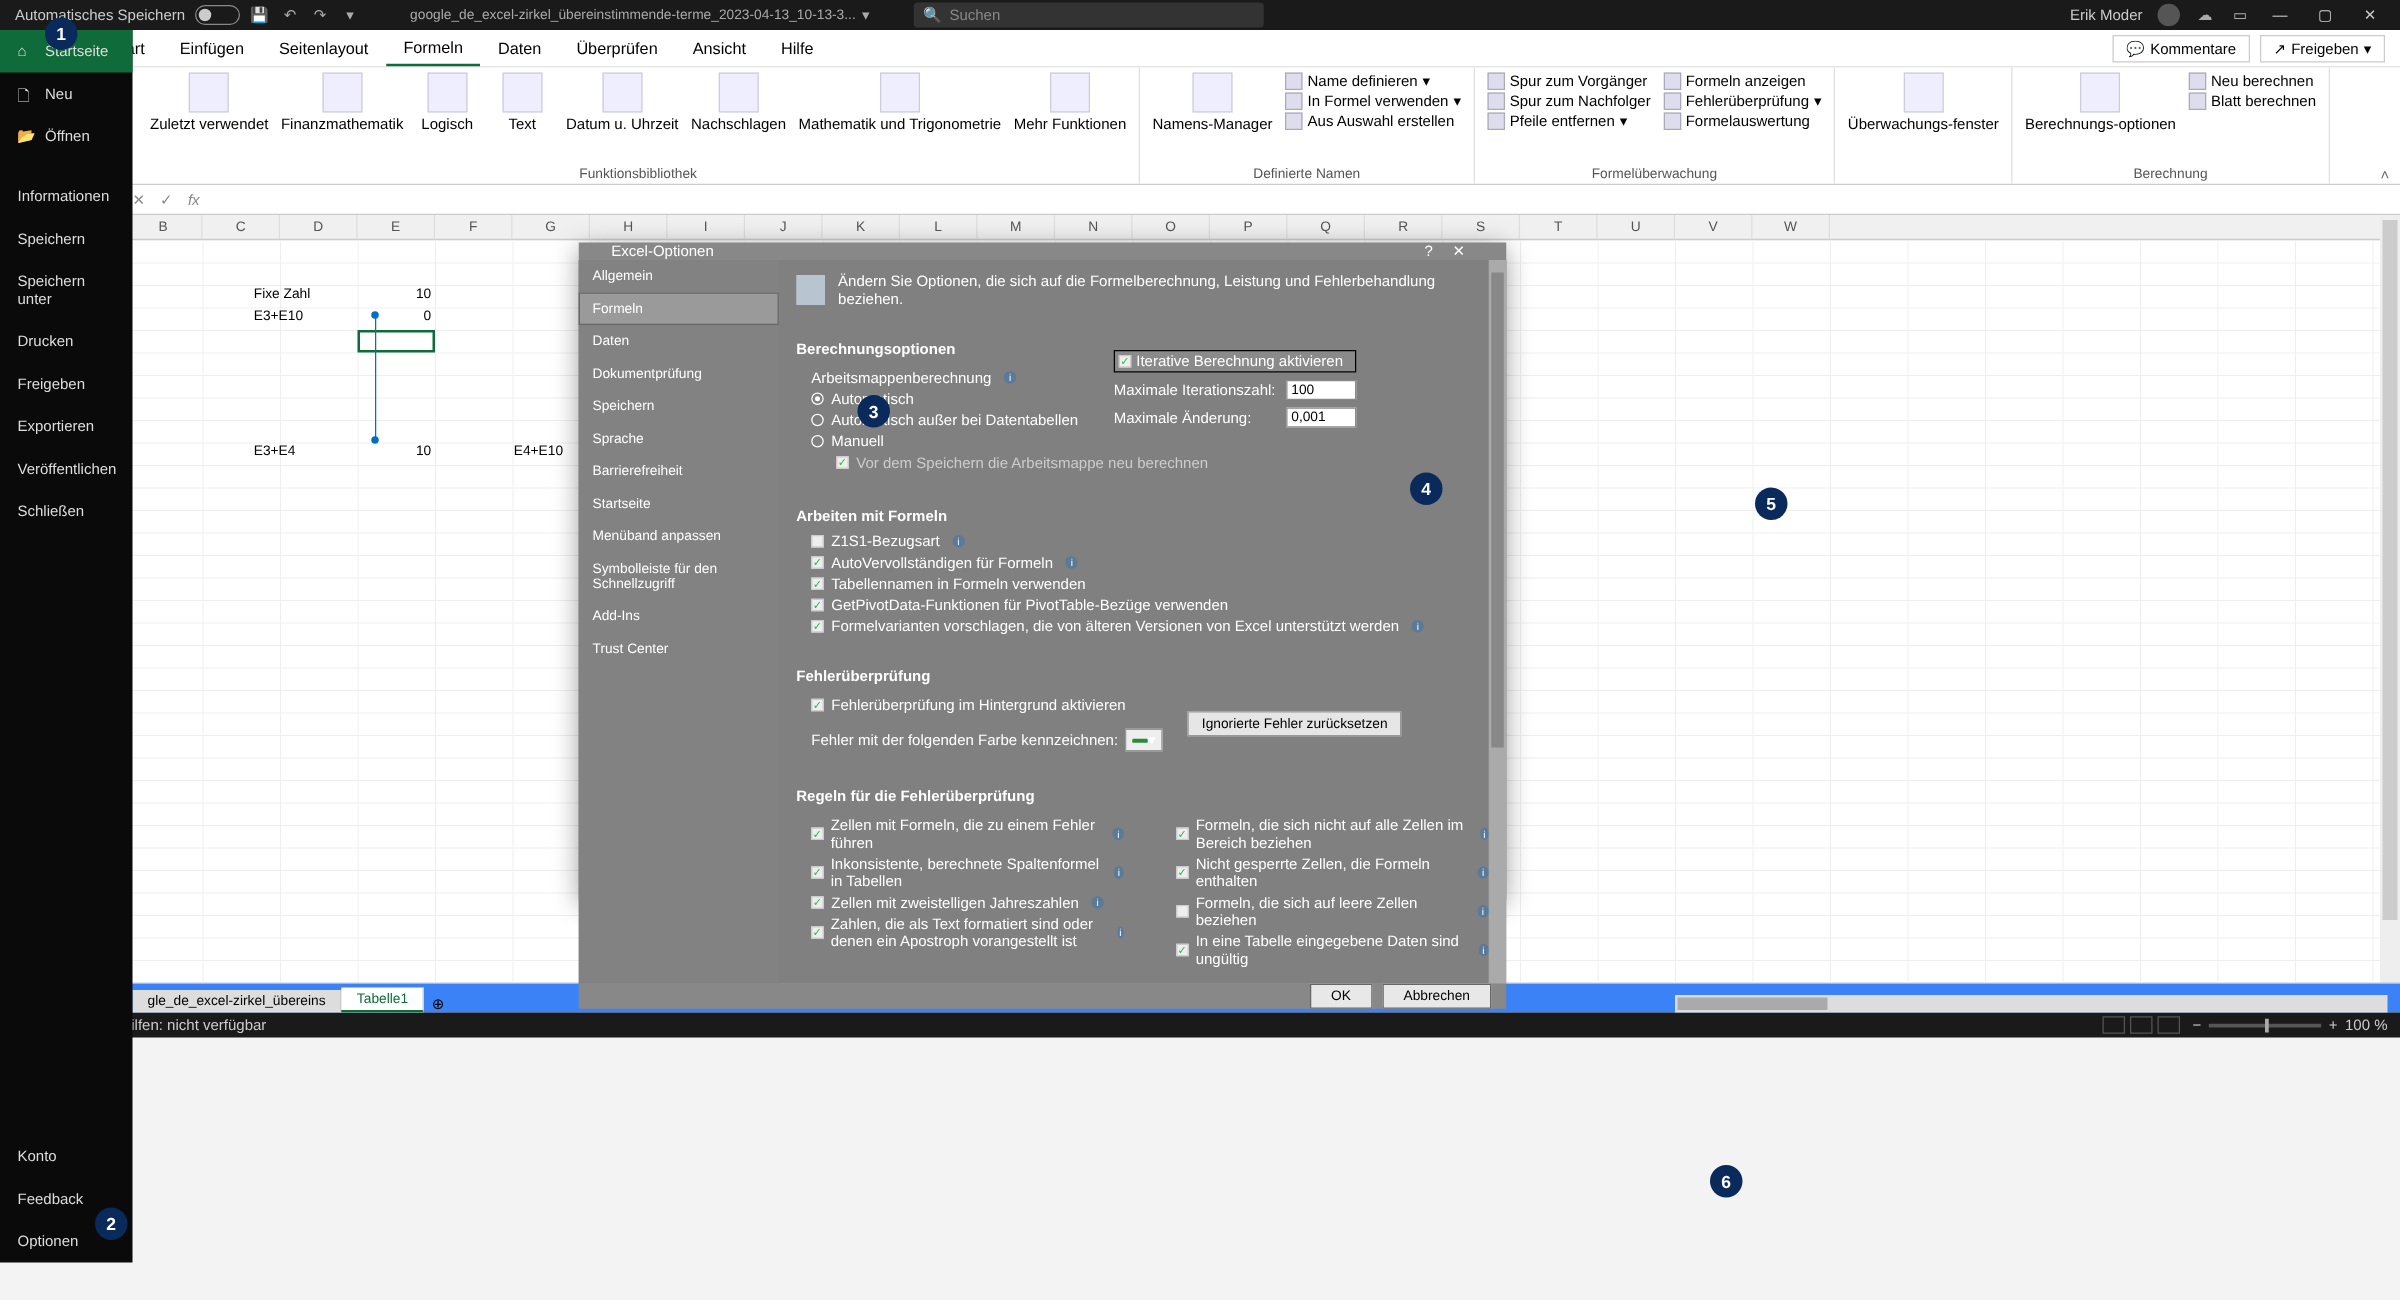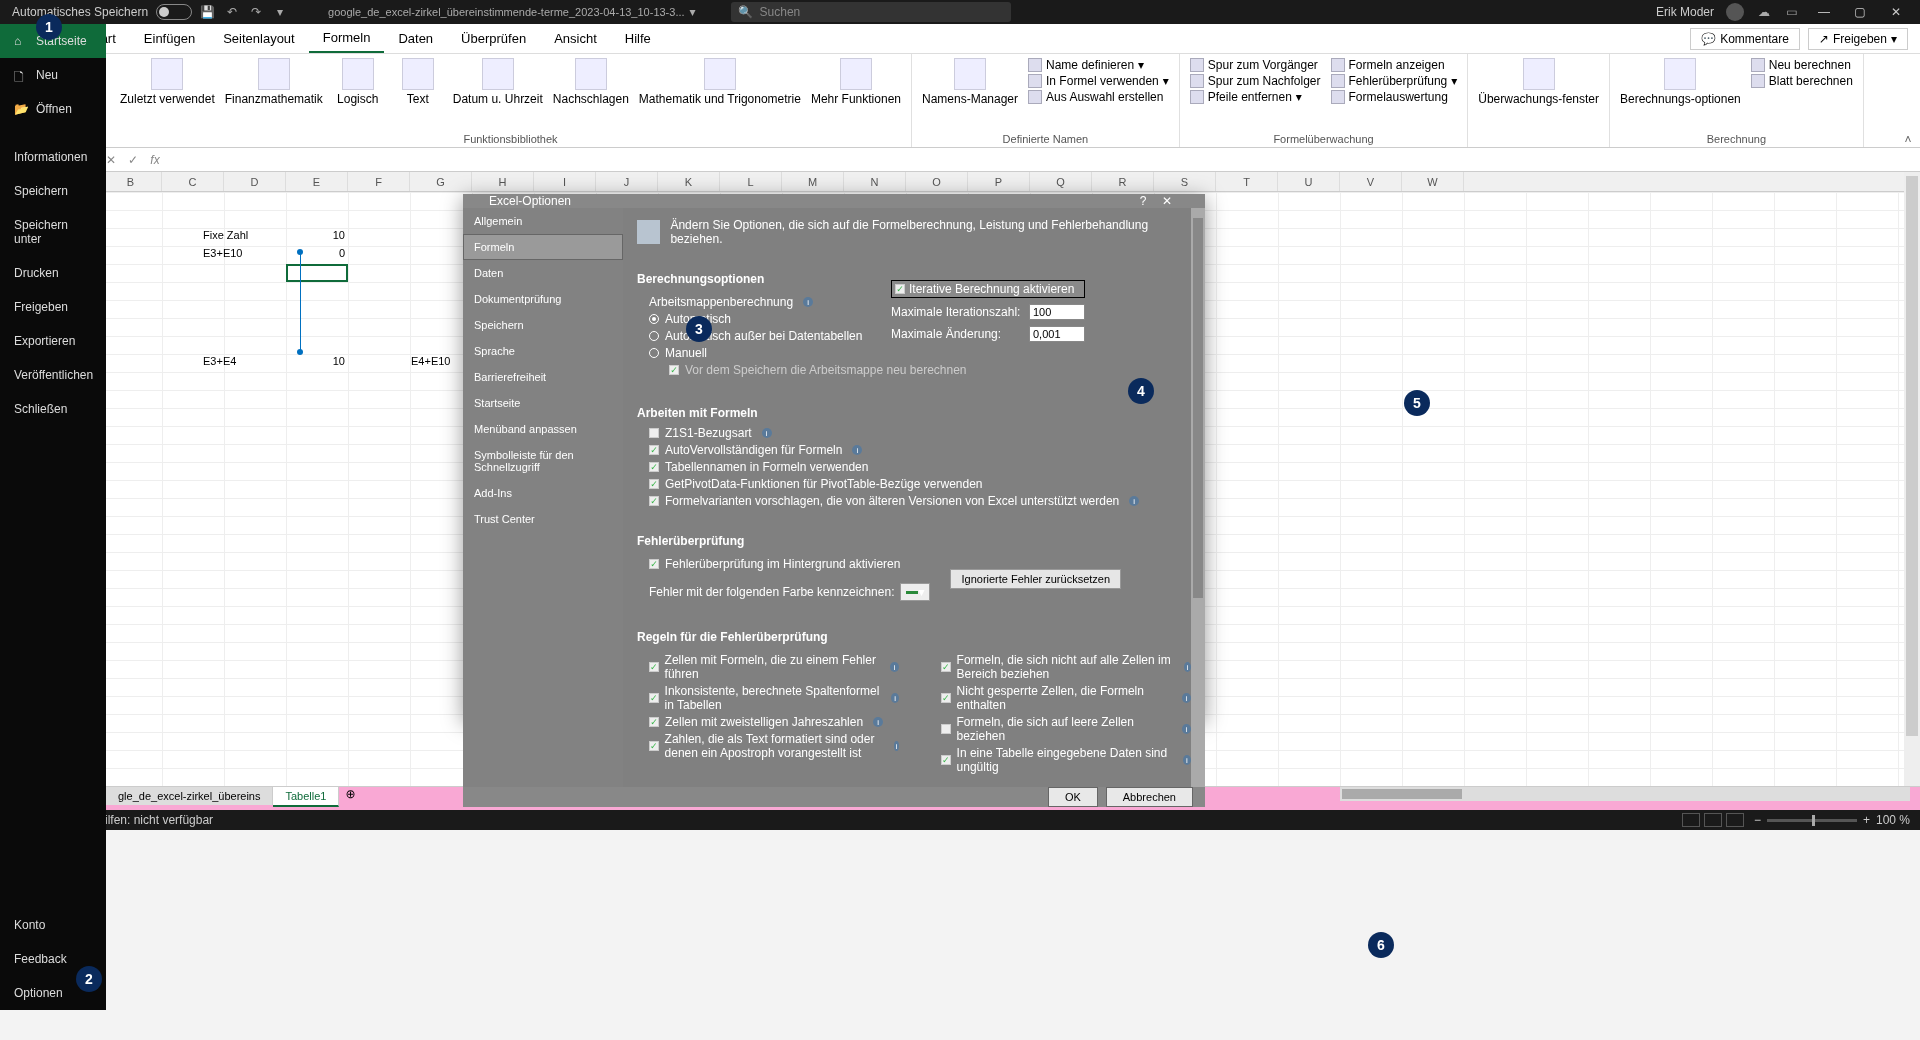--- a/index.html
+++ b/index.html
@@ -81,21 +81,21 @@
 .iter-row { display:flex; align-items:center; gap:8px; font-size:11px; }
 .iter-row label { width:130px; }
 .iter-row input { width:56px; font-size:11px; padding:1px 3px; background:#fff; border:1px solid #888; }
 .iter-check { display:flex; align-items:center; gap:4px; font-size:11px; border:1px solid #000; padding:1px 3px; background:#8a8a8a; }
 .dlg-footer { height:34px; display:flex; align-items:center; justify-content:flex-end; gap:8px; padding:0 12px; background:#888; position:relative; }
 .dlg-btn { padding:3px 16px; background:#e8e8e8; border:1px solid #666; font-size:11px; cursor:pointer; }
 .reset-btn { padding:3px 10px; background:#e6e6e6; border:1px solid #999; font-size:11px; }
 .color-pick { width:30px; height:18px; border:1px solid #999; background:#eee; display:inline-flex; align-items:center; justify-content:center; }
 .color-pick .sw { width:12px; height:3px; background:#2a8a3a; border-bottom:2px solid #2a8a3a; }
 
-.sheet-tabs { height:24px; background:#f9a8d4; display:flex; align-items:flex-start; border-top:1px solid #ccc; padding-left:106px; gap:0; }
+.sheet-tabs { height:24px; background:#3b82f6; display:flex; align-items:flex-end; border-top:1px solid #ccc; padding-left:106px; gap:0; }
 .sheet-tab { padding:3px 12px; font-size:11px; border-right:1px solid #ccc; background:#ddd; }
 .sheet-tab.active { background:#fff; color:#0f6b3a; border-bottom:2px solid #0f6b3a; }
 .sheet-add { width:22px; text-align:center; }
 .hscroll { margin-left:auto; width:570px; height:14px; background:#ddd; position:relative; margin-right:10px; }
 .hscroll .th { position:absolute; left:2px; top:2px; width:120px; height:10px; background:#aaa; }
 
 .status-bar { height:20px; background:#1a1a1a; color:#ccc; display:flex; align-items:center; padding:0 10px; font-size:11px; gap:10px; }
 .status-bar .sp { flex:1; }
 .view-btns { display:flex; gap:4px; }
 .view-btn { width:18px; height:14px; border:1px solid #555; }

